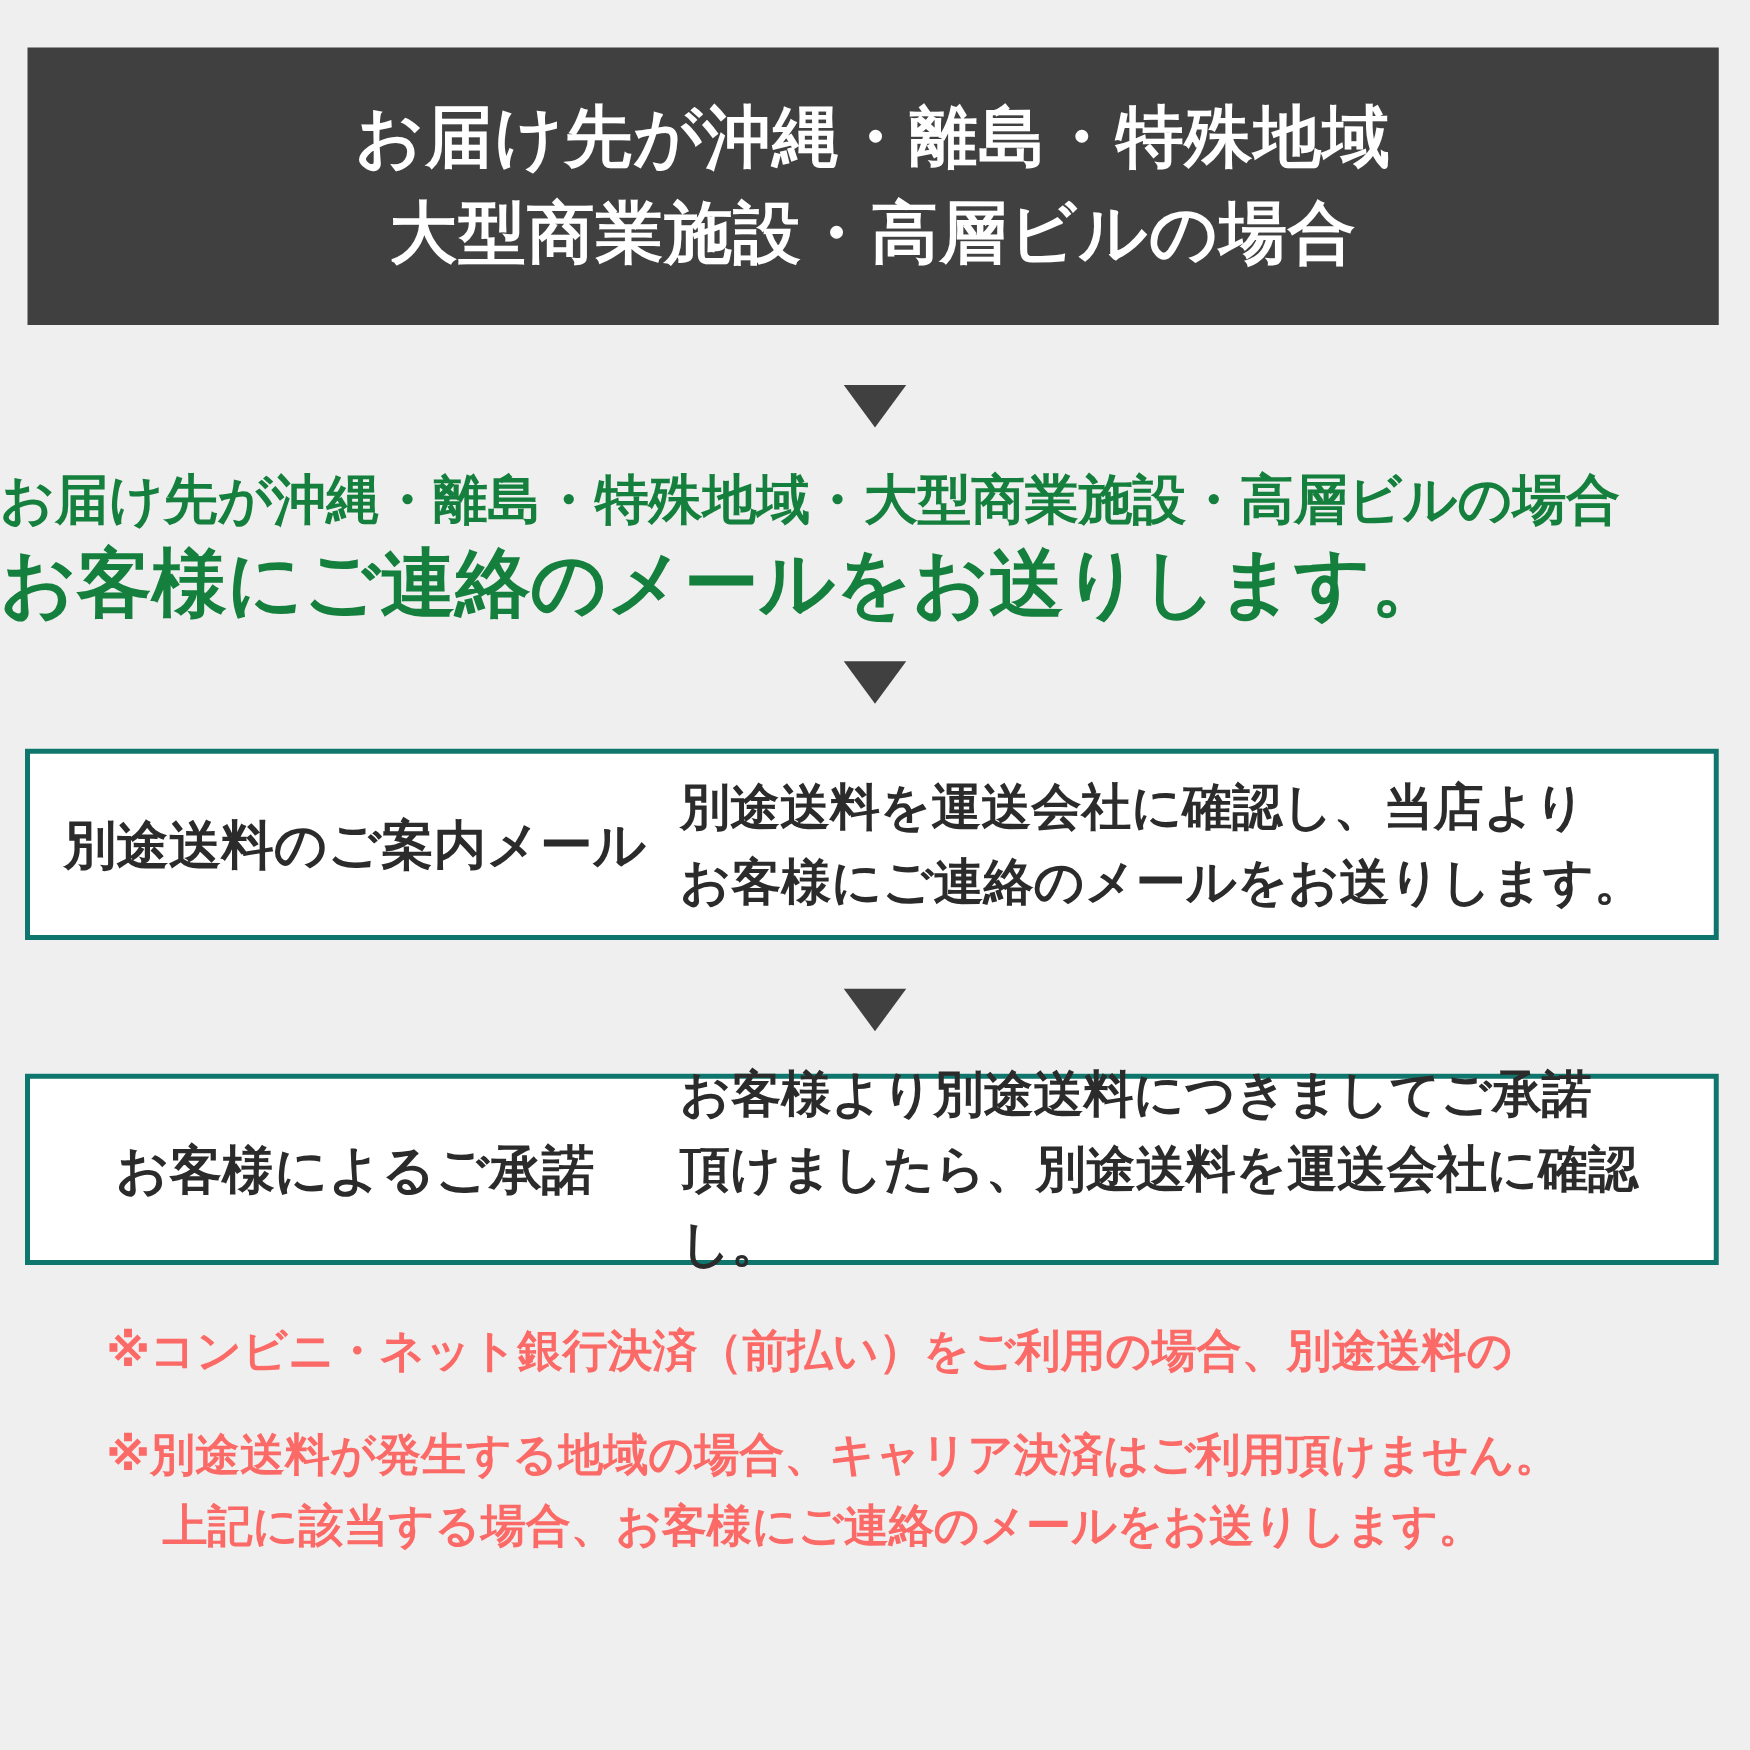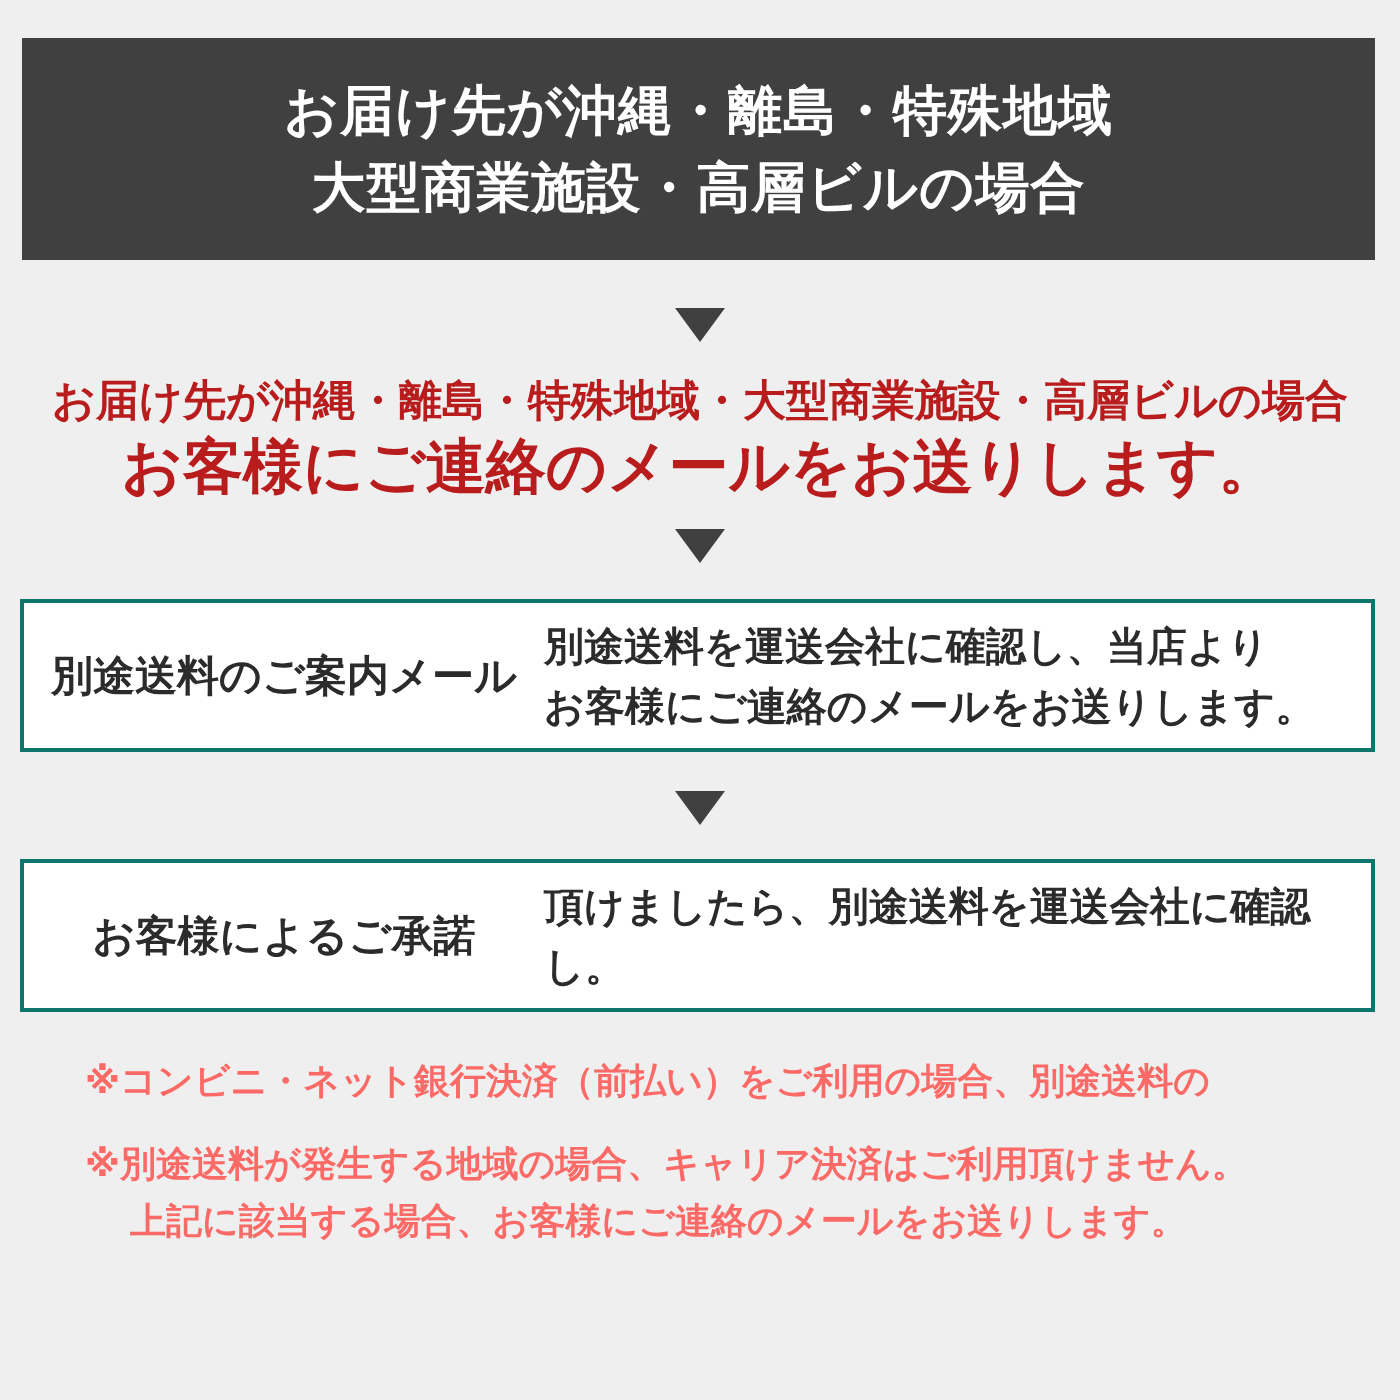--- a/index.html
+++ b/index.html
@@ -35,22 +35,21 @@
     border-right: 25px solid transparent;
     border-top: 34px solid #404040;
     margin-left: auto;
     margin-right: auto;
   }
   .arrow-1 { margin-top: 48px; }
   .arrow-2 { margin-top: 24px; }
   .arrow-3 { margin-top: 39px; }
   .lead {
     margin-top: 30px;
-    text-align: center;
-    color: #b91c1c;
+    color: #15803d;
   }
   .lead-line1 { font-size: 43px; line-height: 57px; }
   .lead-line2 { font-size: 60px; line-height: 76px; }
   .step {
     margin-left: 20px;
     margin-right: 25px;
     height: 153px;
     background: #ffffff;
     border: 4px solid #0f766e;
     display: flex;
@@ -103,20 +102,21 @@
       <div>別途送料を運送会社に確認し、当店より</div>
       <div>お客様にご連絡のメールをお送りします。</div>
     </div>
   </div>
 
   <div class="arrow arrow-3"></div>
 
   <div class="step step-2">
     <div class="step-label">お客様によるご承諾</div>
     <div class="step-desc">
+      <div>お客様より別途送料につきましてご承諾</div>
       <div>頂けましたら、別途送料を運送会社に確認し。</div>
     </div>
   </div>
 
   <div class="notes">
     <div class="note note-1">
       <div>※コンビニ・ネット銀行決済（前払い）をご利用の場合、別途送料の</div>
     </div>
     <div class="note note-2">
       <div>※別途送料が発生する地域の場合、キャリア決済はご利用頂けません。</div>

